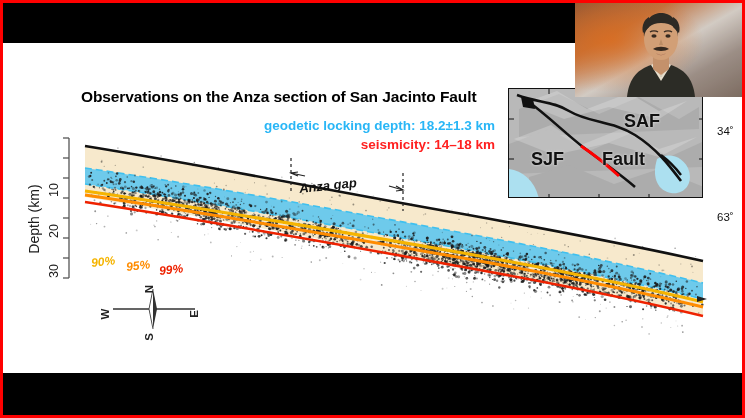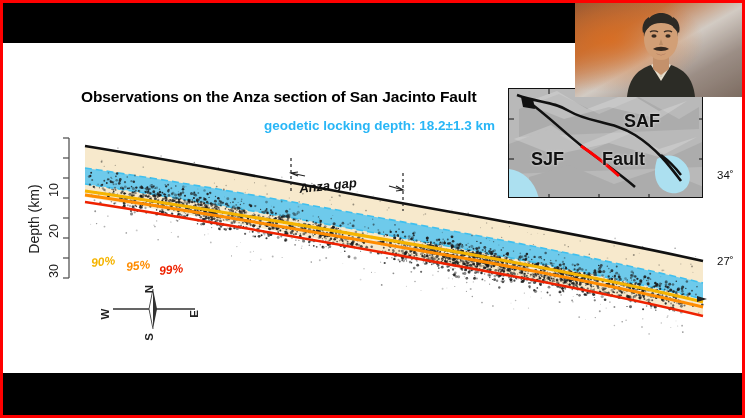--- a/index.html
+++ b/index.html
@@ -80,21 +80,21 @@
     position:absolute; font-size:11.5px; font-weight:bold; color:#222;
     transform:rotate(-90deg); transform-origin:center center;
   }
   #compass-n { left:47px; top:0px; }
   #compass-s { left:47px; top:48px; }
   #compass-e { left:92px; top:25px; }
   #compass-w { left:2px;  top:25px; }
 
   
   .lat-label {
-    position:absolute; font-size:11.5px; color:#111; white-space:nowrap;margin-top:44px;
+    position:absolute; font-size:11.5px; color:#111; white-space:nowrap;
   }
   #lat-34 { left:714px; top:82px; }
   #lat-33 { left:714px; top:168px; }
 
   
   #inset-map {
     position:absolute; left:505px; top:45px; width:195px; height:110px;
     border:1.2px solid #111; overflow:hidden;
     background:#b9b9b9;
   }
@@ -3096,41 +3096,42 @@
         <path d="M150,266 L110,266 M150,266 L192,266" stroke="#333" stroke-width="1.3"></path>
         <path d="M150,246 L154,266 L150,286 L146,266 Z" fill="#333"></path>
         <path d="M150,246 L146,266 L150,286" fill="#fff" stroke="#333" stroke-width="0.8"></path>
       </g>
 
       <path d="M694,253 L704,256 L694,259 Z" fill="#222"></path>
     </svg>
 
     <div id="figure-title">Observations on the Anza section of San Jacinto Fault</div>
     <div id="geodetic-label">geodetic locking depth: 18.2±1.3 km</div>
+    <div id="seismicity-label">seismicity: 14–18 km</div>
 
     <div id="y-axis-title">Depth (km)</div>
     <div class="ytick-label" id="ytick-10">10</div>
     <div class="ytick-label" id="ytick-20">20</div>
     <div class="ytick-label" id="ytick-30">30</div>
 
     <div class="pct-label" id="pct-90">90%</div>
     <div class="pct-label" id="pct-95">95%</div>
     <div class="pct-label" id="pct-99">99%</div>
 
     <div id="anza-gap-label">Anza gap</div>
 
     <div id="compass">
       <span class="compass-letter" id="compass-n">N</span>
       <span class="compass-letter" id="compass-s">S</span>
       <span class="compass-letter" id="compass-e">E</span>
       <span class="compass-letter" id="compass-w">W</span>
     </div>
 
     <div class="lat-label" id="lat-34">34˚</div>
-    <div class="lat-label" id="lat-33">27˚</div>
+    <div class="lat-label" id="lat-33">63˚</div>
 
     <div id="inset-map">
       <svg width="195" height="110" viewBox="0 0 195 110">
         <rect x="0" y="0" width="195" height="110" fill="#b9b9b9"></rect>
         <g opacity="0.45" fill="#9d9d9d">
           <path d="M10,20 L50,5 L90,25 L130,8 L170,30 L190,18 L190,40 L10,48 Z"></path>
           <path d="M0,55 L40,40 L80,62 L120,45 L160,68 L195,52 L195,78 L0,85 Z"></path>
           <path d="M20,88 L60,76 L105,95 L150,80 L195,98 L195,110 L20,110 Z"></path>
         </g>
         <g opacity="0.3" fill="#e8e8e8">

